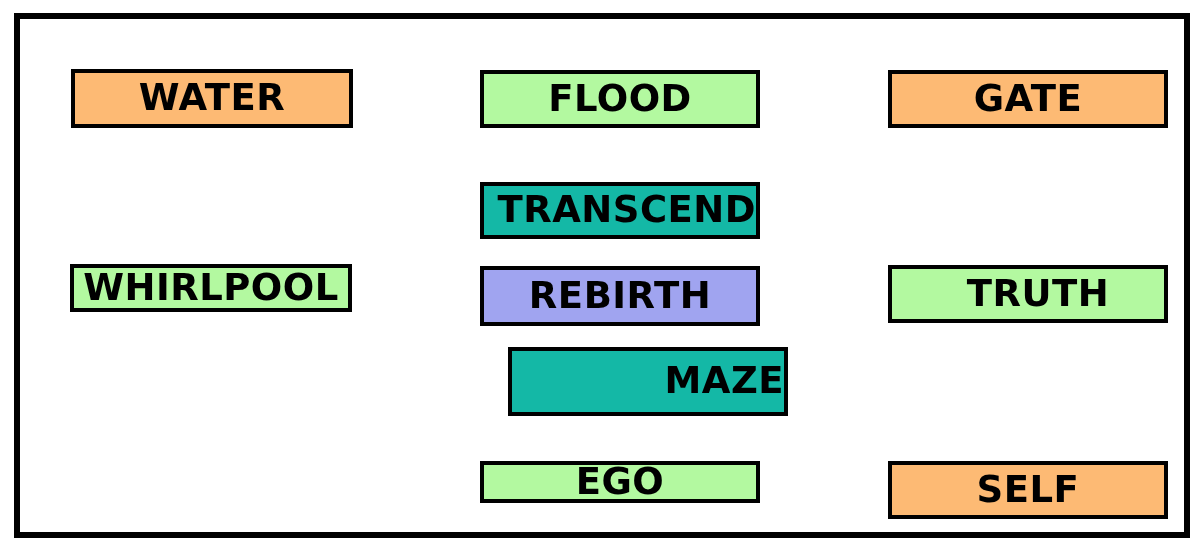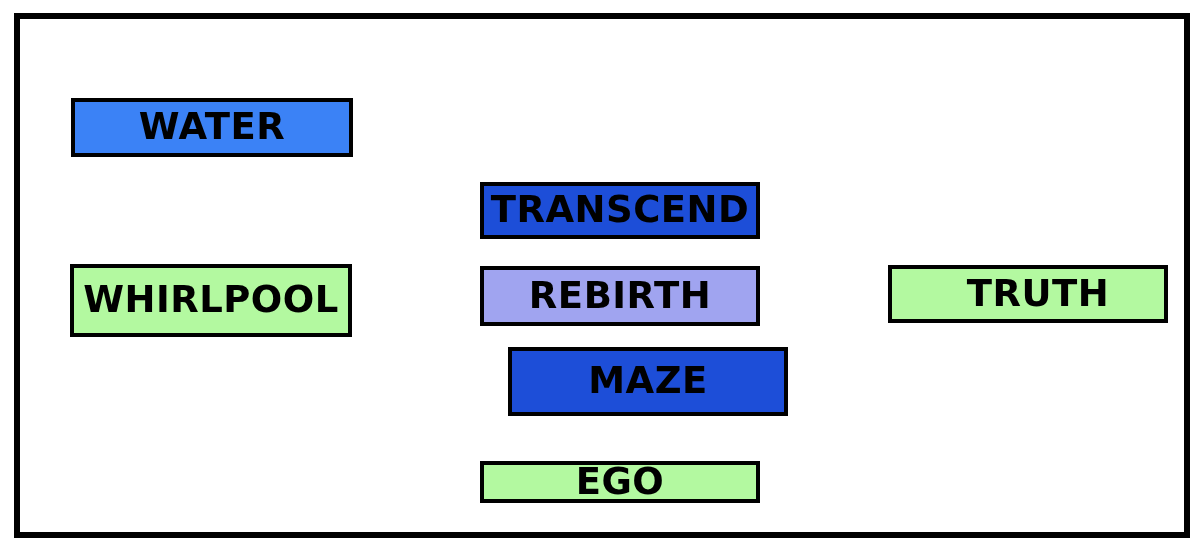--- a/index.html
+++ b/index.html
@@ -37,49 +37,55 @@
   .tile-label {
     font-weight: bold;
     font-size: 37px;
     color: #000000;
     letter-spacing: 0.5px;
     white-space: nowrap;
     line-height: 1;
     padding-bottom: 2px;
   }
   
-  .tile[data-color="yellow"] { background: #3b82f6; margin-top: 29px; }
+  .tile[data-color="yellow"] { background: #fdba74; }
   .tile[data-color="green"]  { background: #B3F9A0; }
-  .tile[data-color="cyan"]   { background: #1d4ed8; }
+  .tile[data-color="cyan"]   { background: #14b8a6; justify-content: flex-end; }
   .tile[data-color="purple"] { background: #A0A4F0; }
 
   
   .pos-water      { left: 51px;  top: 50px;  width: 282px; height: 59px; }
   .pos-flood      { left: 460px; top: 51px;  width: 280px; height: 58px; }
   .pos-gate       { left: 868px; top: 51px;  width: 280px; height: 58px; }
   .pos-transcend  { left: 460px; top: 163px; width: 280px; height: 57px; }
-  .pos-whirlpool  { left: 50px;  top: 245px; width: 282px; height: 73px; }
+  .pos-whirlpool  { left: 50px;  top: 245px; width: 282px; height: 48px; }
   .pos-rebirth    { left: 460px; top: 247px; width: 280px; height: 60px; }
   .pos-truth      { left: 868px; top: 246px; width: 280px; height: 58px; padding-left: 20px; }
   .pos-maze       { left: 488px; top: 328px; width: 280px; height: 69px; }
   .pos-devil      { left: 50px;  top: 440px; width: 282px; height: 60px; }
   .pos-ego        { left: 460px; top: 442px; width: 280px; height: 42px; }
   .pos-self       { left: 868px; top: 442px; width: 280px; height: 58px; }
 </style>
 </head>
 <body>
 
 <div class="page">
   <div class="board-frame">
 
     <div class="tile pos-water" data-color="yellow">
       <span class="tile-label">WATER</span>
     </div>
 
+    <div class="tile pos-flood" data-color="green">
+      <span class="tile-label">FLOOD</span>
+    </div>
 
+    <div class="tile pos-gate" data-color="yellow">
+      <span class="tile-label">GATE</span>
+    </div>
 
     <div class="tile pos-transcend" data-color="cyan">
       <span class="tile-label">TRANSCEND</span>
     </div>
 
     <div class="tile pos-whirlpool" data-color="green">
       <span class="tile-label">WHIRLPOOL</span>
     </div>
 
     <div class="tile pos-rebirth" data-color="purple">
@@ -92,15 +98,18 @@
 
     <div class="tile pos-maze" data-color="cyan">
       <span class="tile-label">MAZE</span>
     </div>
 
 
     <div class="tile pos-ego" data-color="green">
       <span class="tile-label">EGO</span>
     </div>
 
+    <div class="tile pos-self" data-color="yellow">
+      <span class="tile-label">SELF</span>
+    </div>
 
   </div>
 </div>
 
 </body></html>

